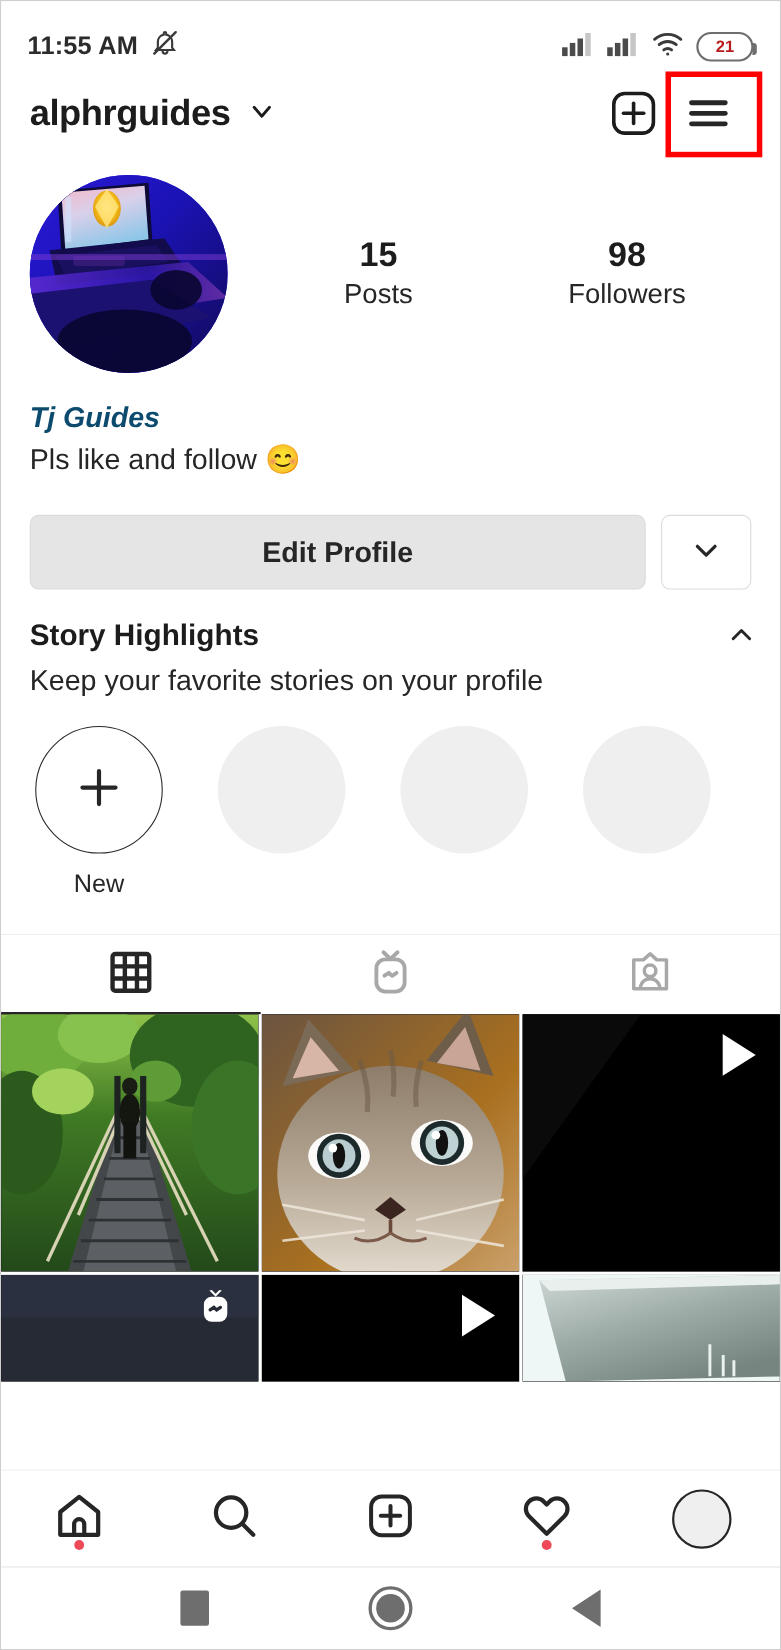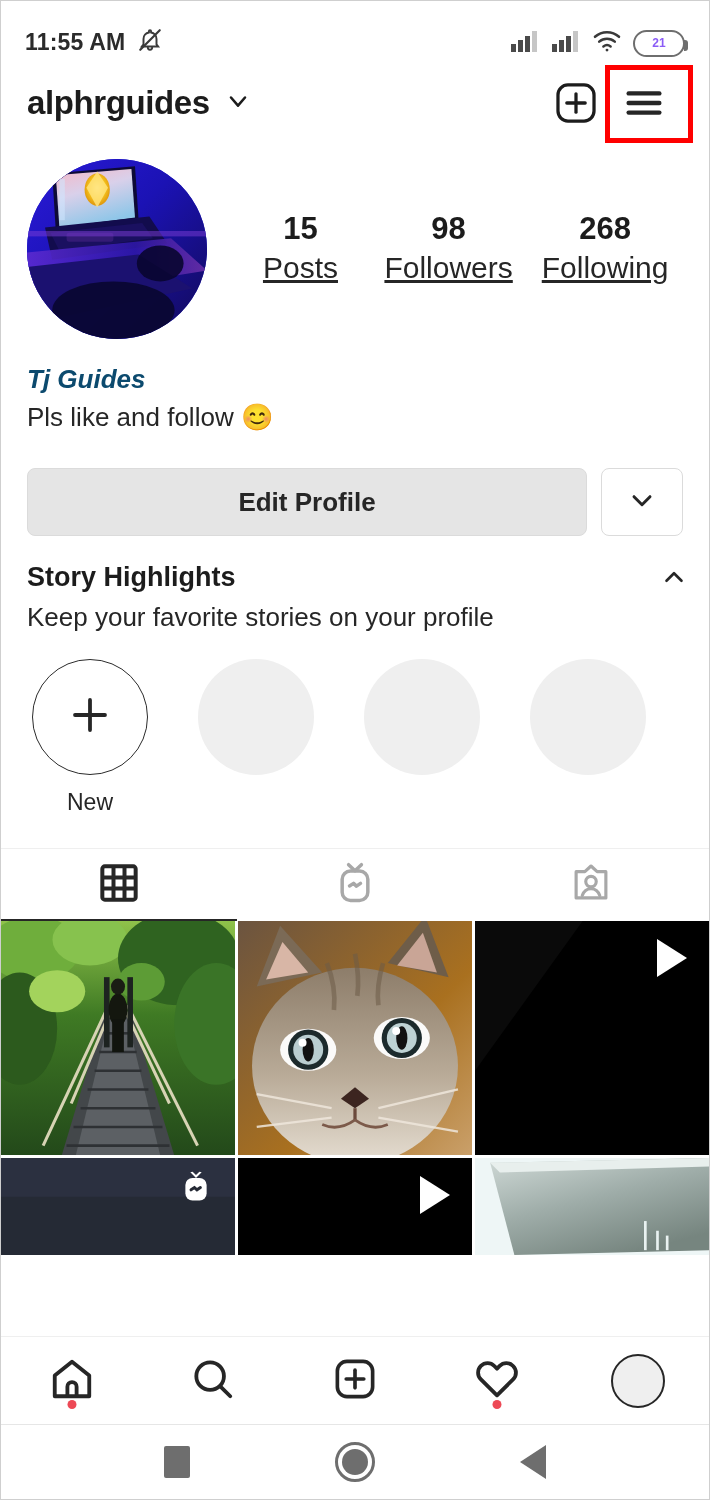--- a/index.html
+++ b/index.html
@@ -18,21 +18,21 @@
   .statusbar {
     height:56px; display:flex; align-items:flex-end;
     justify-content:space-between; padding:0 24px;
   }
   .sb-left { display:flex; align-items:center; gap:12px; }
   .sb-time { font-size:23px; font-weight:bold; color:#2b2b2b; letter-spacing:.2px; }
   .sb-right { display:flex; align-items:center; gap:11px; }
   .batt {
     width:52px; height:27px; border:2.5px solid #6e6e6e; border-radius:14px;
     display:flex; align-items:center; justify-content:center;
-    font-size:12px; font-weight:bold; color:#8b5cf6; position:relative;
+    font-size:15px; font-weight:bold; color:#b91c1c; position:relative;
   }
   .batt::after{
     content:""; position:absolute; right:-5px; top:8px;
     width:4px; height:11px; background:#6e6e6e; border-radius:0 3px 3px 0;
   }
 
   
   .header {
     height:92px; display:flex; align-items:center;
     justify-content:space-between; padding:0 42px 0 26px;
@@ -58,21 +58,21 @@
   }
   .avatar {
     width:180px; height:180px; border-radius:50%;
     overflow:hidden; flex:0 0 auto; position:relative;
     background:#1414c8;
   }
   .avatar svg{ display:block; width:100%; height:100%; }
   .stats { display:flex; flex:1; justify-content:space-around; align-items:center; padding-left:14px; }
   .stat { text-align:center; min-width:110px; }
   .stat-num { font-size:31px; font-weight:bold; line-height:1.18; color:#1c1c1c; }
-  .stat-lbl { font-size:30px; line-height:1.3; color:#262626;text-decoration:underline; }
+  .stat-lbl { font-size:25px; line-height:1.3; color:#262626; }
 
   
   .bio { padding:22px 26px 0 26px; }
   .bio-name { font-size:26px; font-weight:bold; line-height:1.45; color:#0c4a6e;font-style:italic;}
   .bio-text { font-size:26px; line-height:1.45; color:#262626; }
 
   
   .actions { display:flex; gap:14px; padding:32px 26px 0 26px; }
   .btn-edit {
     flex:1; height:68px; border:1.6px solid #dbdbdb; border-radius:8px;
@@ -282,24 +282,20 @@
   </div>
 
   <div class="stats">
     <div class="stat">
       <div class="stat-num">15</div>
       <div class="stat-lbl">Posts</div>
     </div>
     <div class="stat">
       <div class="stat-num">98</div>
       <div class="stat-lbl">Followers</div>
-    </div>
-    <div class="stat">
-      <div class="stat-num">268</div>
-      <div class="stat-lbl">Following</div>
     </div>
   </div>
 </div>
 
 <div class="bio">
   <div class="bio-name">Tj Guides</div>
   <div class="bio-text">Pls like and follow 😊</div>
 </div>
 
 <div class="actions">

